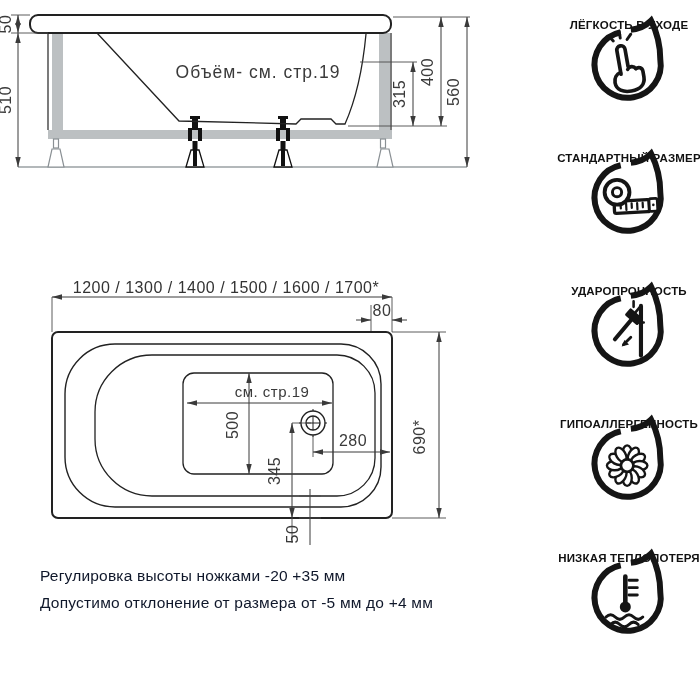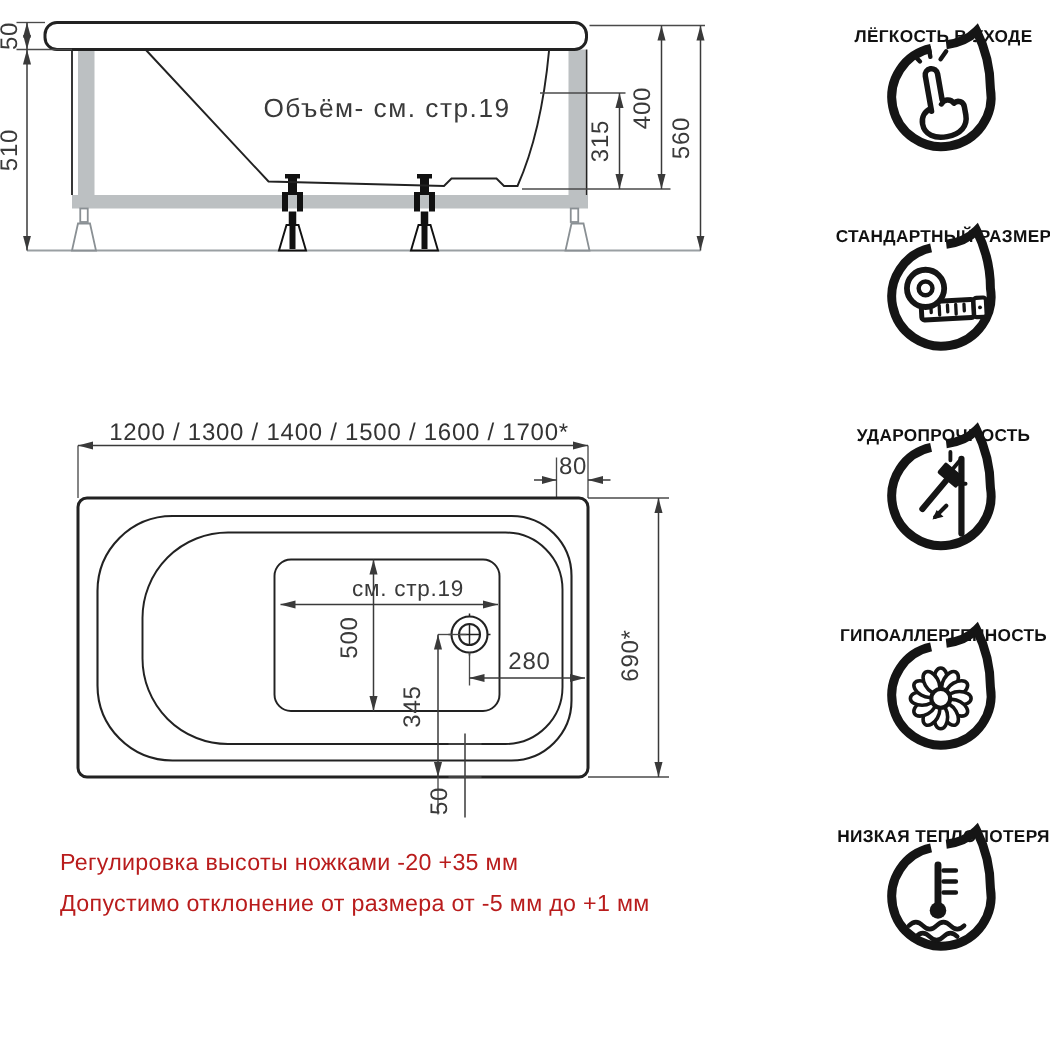--- a/index.html
+++ b/index.html
@@ -5,21 +5,21 @@
   html,body{margin:0;padding:0;background:#fff;}
   .canvas{position:relative;width:700px;height:700px;background:#fff;overflow:hidden;
           font-family:"Liberation Sans","DejaVu Sans",sans-serif;color:#1a1a1a;}
   svg{position:absolute;overflow:visible;}
   #side-view{left:0;top:80;}
   #top-view{left:30px;top:275px;}
   .dim{stroke:#3a3a3a;stroke-width:1;fill:none;}
   .ext{stroke:#4a4a4a;stroke-width:0.9;fill:none;}
   .outline{stroke:#222;fill:none;}
   .dimtxt{font-size:16px;fill:#3a3a3a;letter-spacing:0.5px;}
-  .notes{position:absolute;left:40px;top:562px;font-size:15.5px;color:#b91c1c;line-height:27px;letter-spacing:0.2px;}
+  .notes{position:absolute;left:40px;top:562px;font-size:15.5px;color:#0f172a;line-height:27px;letter-spacing:0.2px;}
   .features{position:absolute;left:558px;top:0;width:142px;height:700px;}
   .feature{position:absolute;left:0;width:142px;display:flex;flex-direction:column;align-items:center;}
   .feature .ficon{width:92px;height:92px;}
   .feature .flabel{margin-top:3px;font-size:11.5px;font-weight:600;letter-spacing:0.2px;
                    color:#111;text-align:center;white-space:nowrap;}
 </style>
 </head>
 <body>
 
 <div class="canvas">
@@ -158,21 +158,21 @@
     <g>
       <line x1="280" y1="214" x2="280" y2="270" class="dim"></line>
       <line x1="269" y1="221" x2="291" y2="221" class="ext"></line>
       <line x1="269" y1="243" x2="291" y2="243" class="ext"></line>
     </g>
     <text class="dimtxt" text-anchor="middle" transform="rotate(-90 268 259)" x="268" y="259" font-size="15">50</text>
   </svg>
 
   <div class="notes">
     <div>Регулировка высоты ножками -20 +35 мм</div>
-    <div>Допустимо отклонение от размера от -5 мм до +1 мм</div>
+    <div>Допустимо отклонение от размера от -5 мм до +4 мм</div>
   </div>
 
   <div class="features">
 
     <div class="feature" style="top:16px">
       <svg class="ficon" viewBox="0 0 100 100">
         <defs></defs>
         <path d="M52,15 C61,14 68,11 74,5 C80,17 84,31 84,47 A36,36 0 1 1 41,17.7" fill="none" stroke="#151515" stroke-width="6.5" stroke-linejoin="miter"></path>
         <g stroke="#151515" stroke-width="4" fill="#fff" stroke-linecap="round" stroke-linejoin="round" transform="rotate(-10 48 55)">
           <path d="M40,60 c-5,1 -8,5 -8,10 0,8 7,12 16,12 10,0 16,-5 16,-13 v-6 c0,-4 -4,-6 -7,-4 -2,-4 -7,-4 -9,-1"></path>

